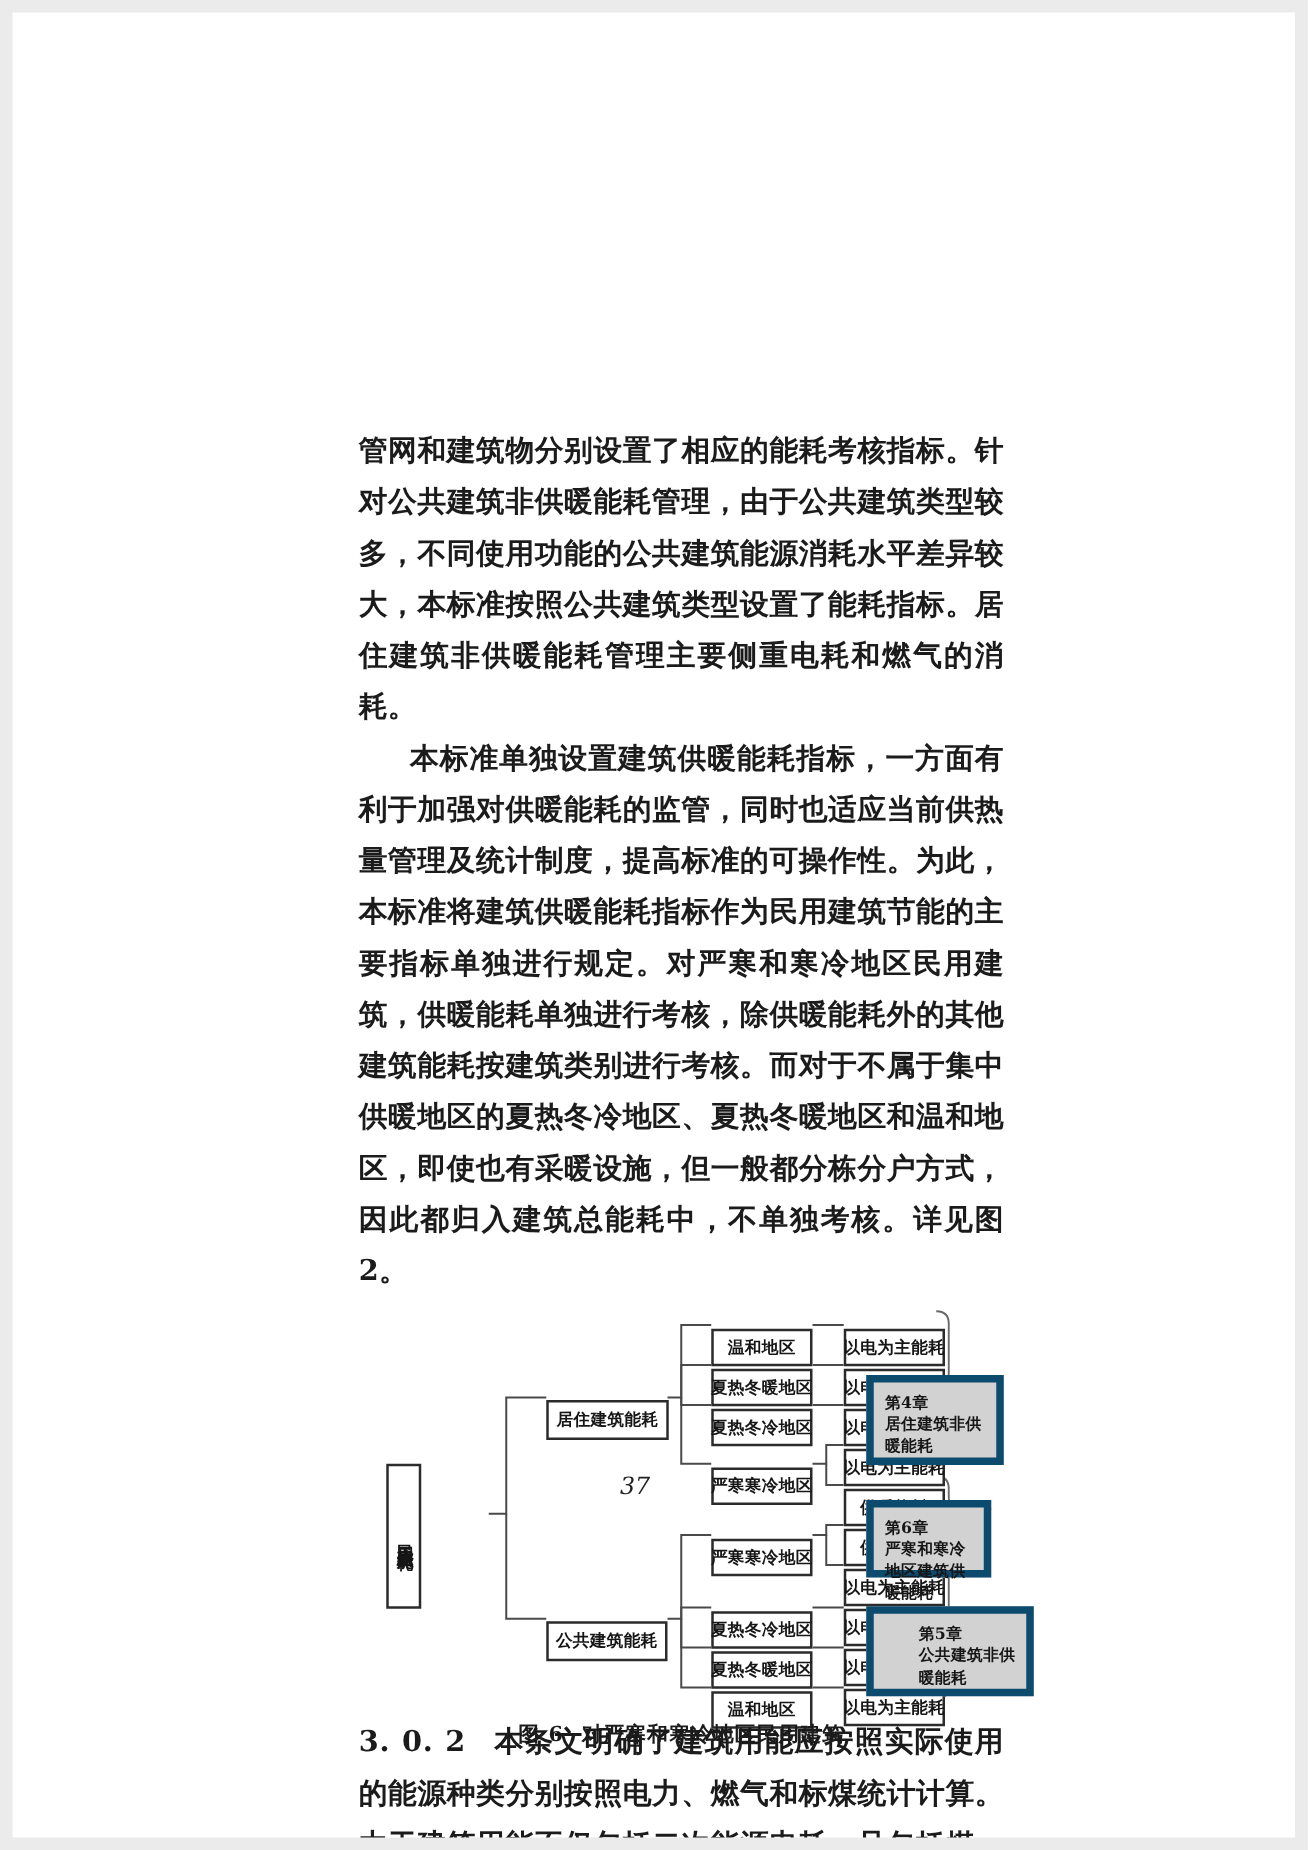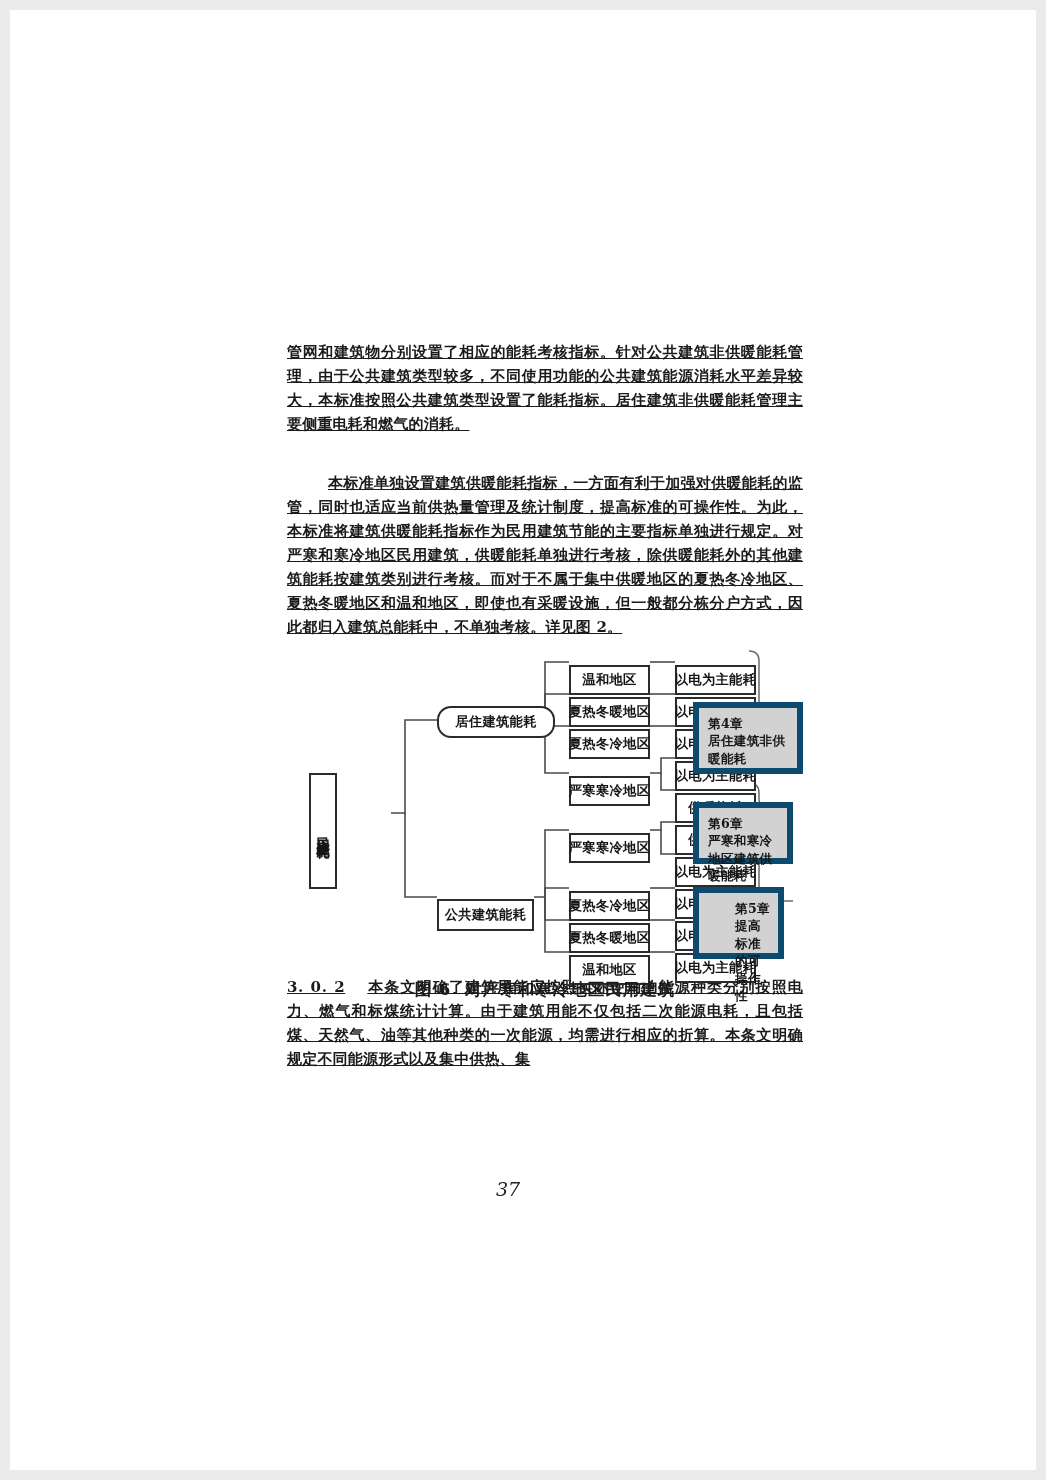--- a/index.html
+++ b/index.html
@@ -22,32 +22,30 @@
     overflow: hidden;
   }
   .content {
     position: absolute;
     left: 277px;
     top: 330px;
     width: 516px;
   }
   p.body-par {
     margin: 0;
-    font-size: 15px;
-    line-height: 24px;
+    font-size: 23px;
+    line-height: 41px;
     color: #1b1b1b;
     text-align: justify;
     text-align-last: left;
     letter-spacing: 0.2px;
     font-weight: 600;
-    text-decoration: underline;
   }
   p.indent {
     text-indent: 41px;
-    margin-top: 35px;
   }
 
   
   .figure {
     position: relative;
     width: 516px;
     height: 330px;
     margin-top: 6px;
   }
   .fig-svg { position: absolute; left: 0; top: 0; }
@@ -162,21 +160,21 @@
           <path d="M462 138 q10 0 10 10 V154 q0 10 9 10 q-9 0 -9 10 V180 q0 10 -10 10"></path>
           <path d="M481 164 H506"></path>
 
           <path d="M462 198 q10 0 10 10 V246 q0 10 9 10 q-9 0 -9 10 V306 q0 10 -10 10"></path>
           <path d="M481 256 H506"></path>
         </g>
       </svg>
 
       <div class="node root" style="left:22px; top:110px; width:28px; height:116px;">民用建筑能耗</div>
 
-      <div class="node" style="left:150px; top:43px; width:118px; height:32px;border-radius:14px;">居住建筑能耗</div>
+      <div class="node" style="left:150px; top:59px; width:98px; height:32px;">居住建筑能耗</div>
       <div class="node" style="left:150px; top:236px; width:97px; height:32px;">公共建筑能耗</div>
 
       <div class="node" style="left:282px; top:2px; width:81px; height:30px;">温和地区</div>
       <div class="node" style="left:282px; top:34px; width:81px; height:30px;">夏热冬暖地区</div>
       <div class="node" style="left:282px; top:66px; width:81px; height:30px;">夏热冬冷地区</div>
       <div class="node" style="left:282px; top:113px; width:81px; height:30px;">严寒寒冷地区</div>
       <div class="node" style="left:282px; top:170px; width:81px; height:30px;">严寒寒冷地区</div>
       <div class="node" style="left:282px; top:228px; width:81px; height:30px;">夏热冬冷地区</div>
       <div class="node" style="left:282px; top:260px; width:81px; height:30px;">夏热冬暖地区</div>
       <div class="node" style="left:282px; top:292px; width:81px; height:30px;">温和地区</div>
@@ -195,23 +193,23 @@
       <div class="node gray" style="left:406px; top:39px; width:110px; height:72px;">
         <span>第4章</span><br>
         <span>居住建筑非供暖能耗</span>
       </div>
 
       <div class="node gray" style="left:406px; top:139px; width:100px; height:62px;">
         <span>第6章</span><br>
         <span>严寒和寒冷地区建筑供暖能耗</span>
       </div>
 
-      <div class="node gray" style="left:406px; top:224px; width:91px; height:72px;padding-left:36px;">
+      <div class="node gray" style="left:406px; top:224px; width:134px; height:72px;padding-left:36px;">
         <span>第5章</span><br>
-        <span>提高标准的可操作性</span>
+        <span>公共建筑非供暖能耗</span>
       </div>
 
       <div class="caption">
         <span>图 6</span><span class="cap-sp"></span><span>对严寒和寒冷地区民用建筑</span>
       </div>
     </div>
 
     <p class="body-par after-fig"><span class="secnum">3. 0. 2</span><span class="secgap"></span><span>本条文明确了建筑用能应按照实际使用的能源种类分别按照电力、燃气和标煤统计计算。由于建筑用能不仅包括二次能源电耗，且包括煤、天然气、油等其他种类的一次能源，均需进行相应的折算。本条文明确规定不同能源形式以及集中供热、集</span></p>
 
   </div>

